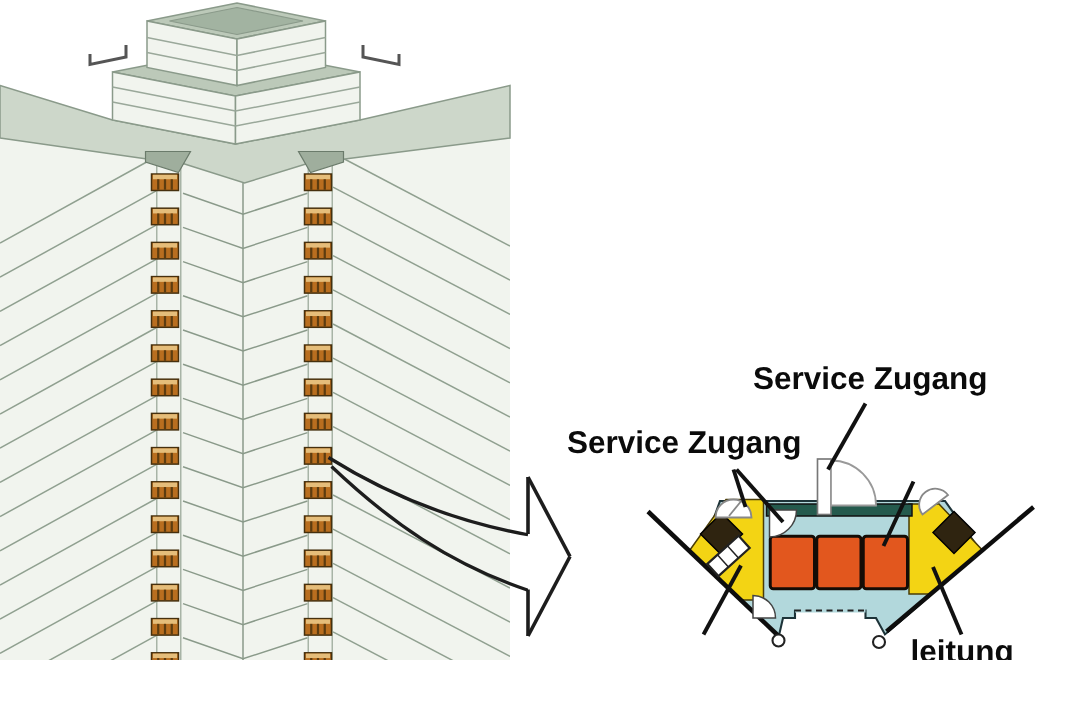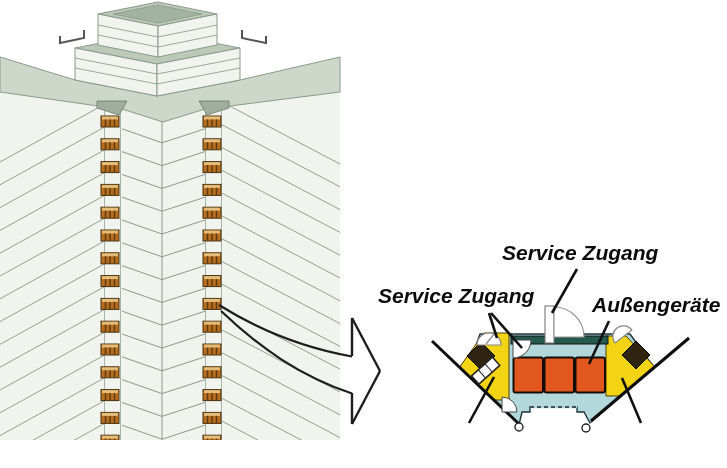--- a/index.html
+++ b/index.html
@@ -1,17 +1,17 @@
 <!DOCTYPE html>
 <html style="--c-orange: #e2571e; --c-yellow: #f3d414; --c-blue: #b2d8dc; --c-teal: #245a4d; --c-brown: #2f2410; --c-face: #f1f4ee; --c-roof: #cdd7ca; --c-tiertop: #bcc9b9; --c-pink: #e3bab1;"><head>
 <meta charset="utf-8">
 <style>
   html,body{margin:0;padding:0;background:#ffffff;}
   .stage{position:relative;width:727px;height:440px;background:#fff;overflow:hidden;
-         font-family:"Liberation Sans",sans-serif;font-style:italic;}
+         font-family:"Liberation Sans",sans-serif;}
   .stage svg{position:absolute;left:0;top:0;}
   .lbl{position:absolute;font-weight:bold;font-size:21px;line-height:21px;color:#0b0b0b;
        white-space:nowrap;letter-spacing:0px;}
   .lbl2{line-height:20px;}
 </style>
 </head>
 <body>
 
 <div class="stage">
 
@@ -343,17 +343,17 @@
     <line x1="489" y1="313" x2="497" y2="338"></line>
     <line x1="491" y1="313" x2="522" y2="348"></line>
     <line x1="609" y1="321" x2="589" y2="364"></line>
     <line x1="469" y1="423" x2="494" y2="377"></line>
     <line x1="641" y1="423" x2="622" y2="378"></line>
   </g>
 </svg>
 
 <div class="lbl" style="left:502px;top:242px">Service Zugang</div>
 <div class="lbl" style="left:378px;top:285px">Service Zugang</div>
-<div class="lbl" style="left:592px;top:294px">Außengeräte</div>
 <div class="lbl lbl2" style="left:607px;top:425px">
+  <div>leitung</div>
 </div>
 
 </div>
 
 </body></html>

